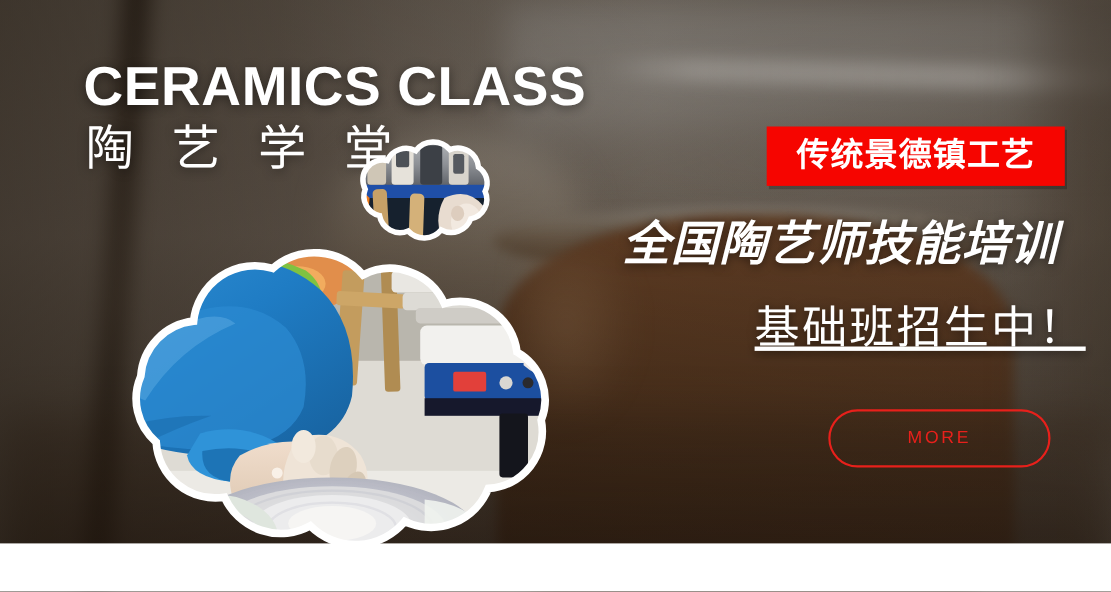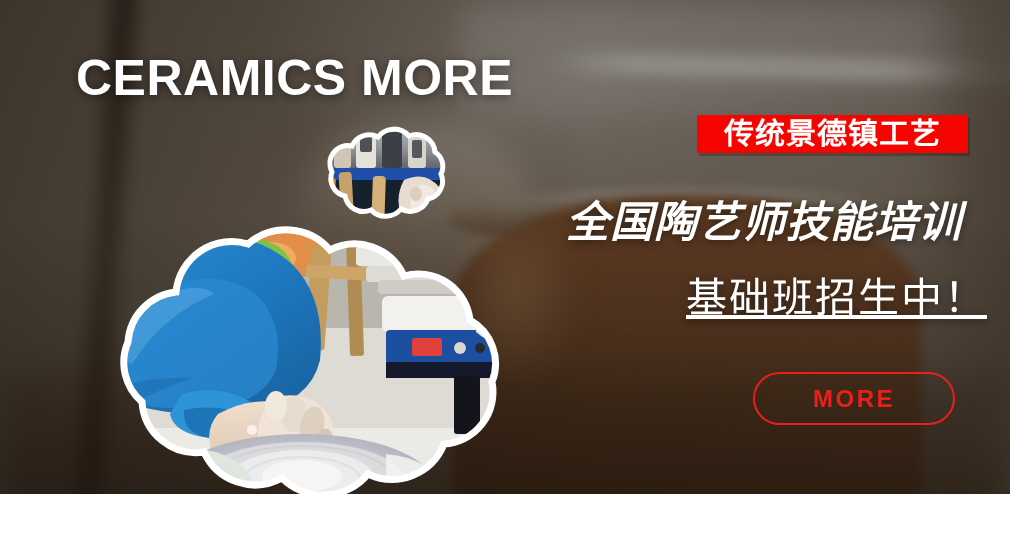--- a/index.html
+++ b/index.html
@@ -186,21 +186,21 @@
     display: block;
     overflow: visible;
   }
 
   
   .badge {
     position: absolute;
     left: 697px;
     top: 115px;
     width: 271px;
-    height: 38px;
+    height: 54px;
     background: #f60500;
     z-index: 8;
     display: flex;
     align-items: center;
     justify-content: center;
     box-shadow: 2px 3px 0 rgba(0,0,0,0.22);
   }
   .badge-text {
     color: #ffffff;
     font-size: 30px;
@@ -245,22 +245,22 @@
     position: absolute;
     left: 753px;
     top: 372px;
     width: 202px;
     height: 53px;
     z-index: 8;
     border: 2px solid #e8201b;
     border-radius: 27px;
     background: transparent;
     color: #e8201b;
-    font-size: 24px;
-    font-weight: 700;
+    font-size: 16px;
+    font-weight: 400;
     letter-spacing: 2.5px;
     cursor: pointer;
     display: flex;
     align-items: center;
     justify-content: center;
     padding: 0;
     font-family: inherit;
   }
 
   
@@ -288,21 +288,22 @@
     <div class="bg-vessel2"></div>
     <div class="bg-vessel-rim"></div>
     <div class="bg-vessel"></div>
     <div class="bg-vessel-hl"></div>
     <div class="bg-right-post"></div>
     <div class="bg-table"></div>
     <div class="bg-scrim"></div>
   </div>
 
   <div class="headline">
-    <h1 class="headline-en">CERAMICS MORE</h1>
+    <h1 class="headline-en">CERAMICS CLASS</h1>
+    <h2 class="headline-cn">陶 艺 学 堂</h2>
   </div>
 
   <div class="cloud" style="left:312px; top:124px;">
     <svg width="140" height="104" viewBox="0 0 140 104">
       <defs>
         <clipPath id="clipSmallCloud">
           <path d="M40,22 a19,19 0 0 1 26,-9 a20,20 0 0 1 31,-1 a19,19 0 0 1 26,16
                    a17,17 0 0 1 6,22 a18,18 0 0 1 -13,25 a19,19 0 0 1 -27,10
                    a20,20 0 0 1 -30,1 a19,19 0 0 1 -26,-14 a18,18 0 0 1 -13,-24
                    a18,18 0 0 1 20,-26 Z"></path>

